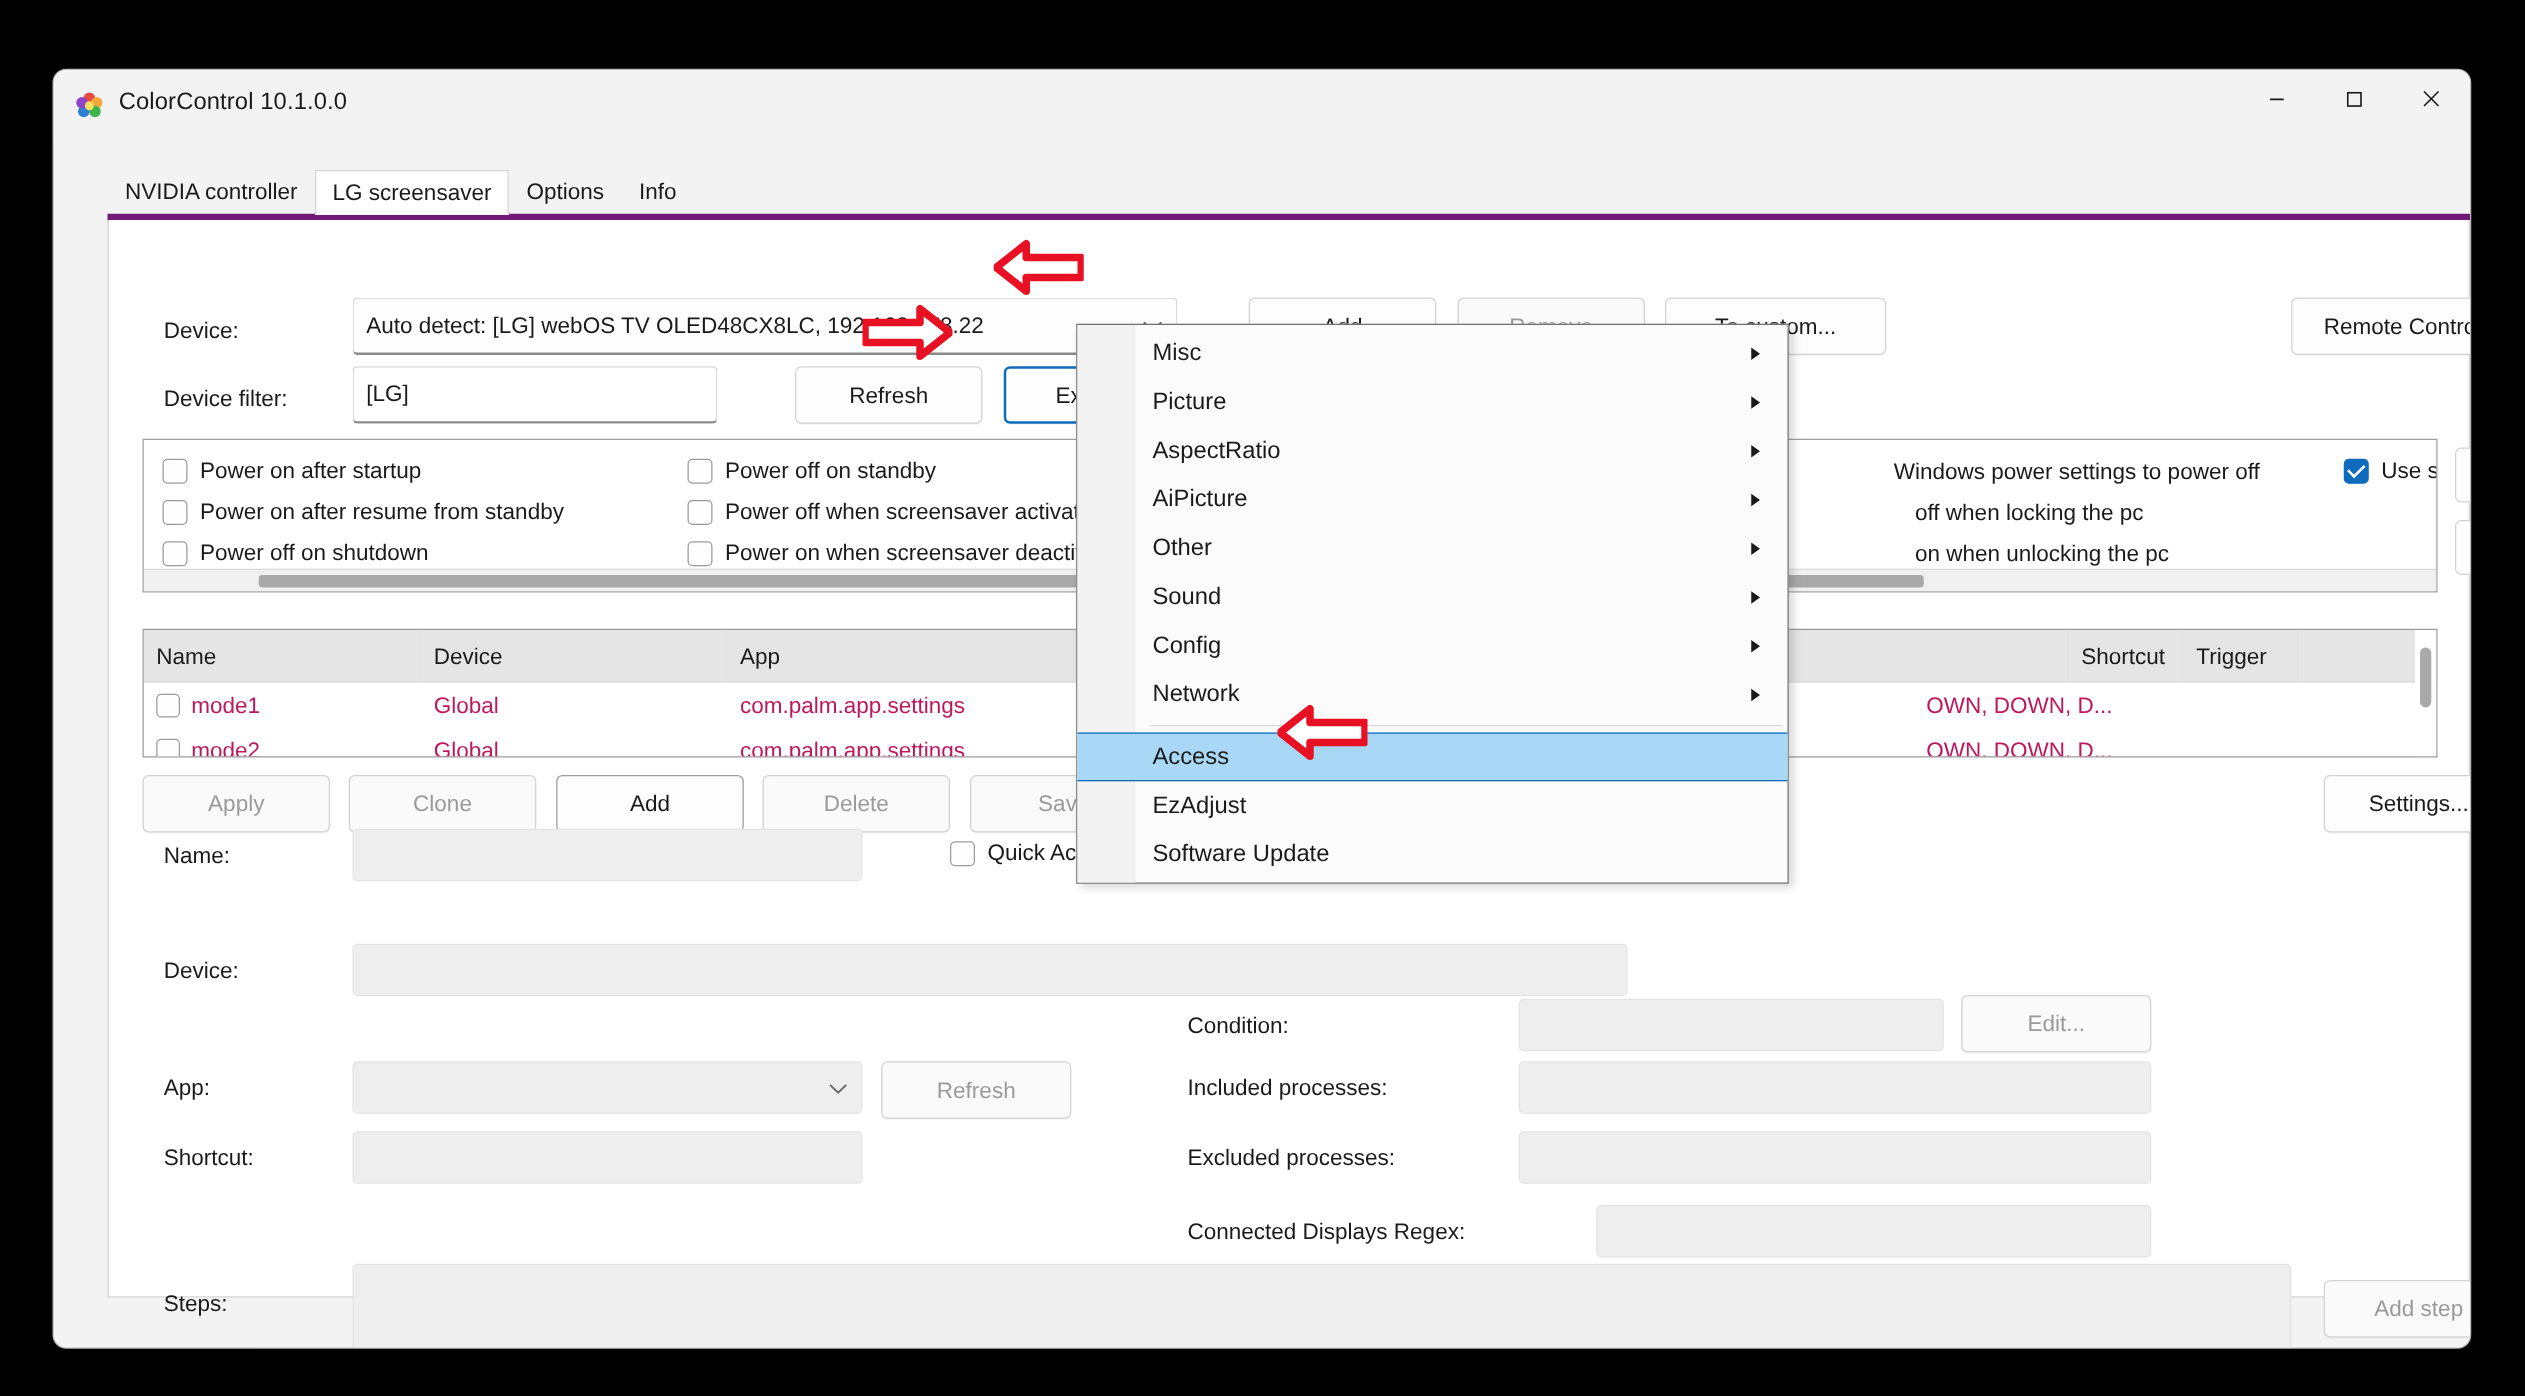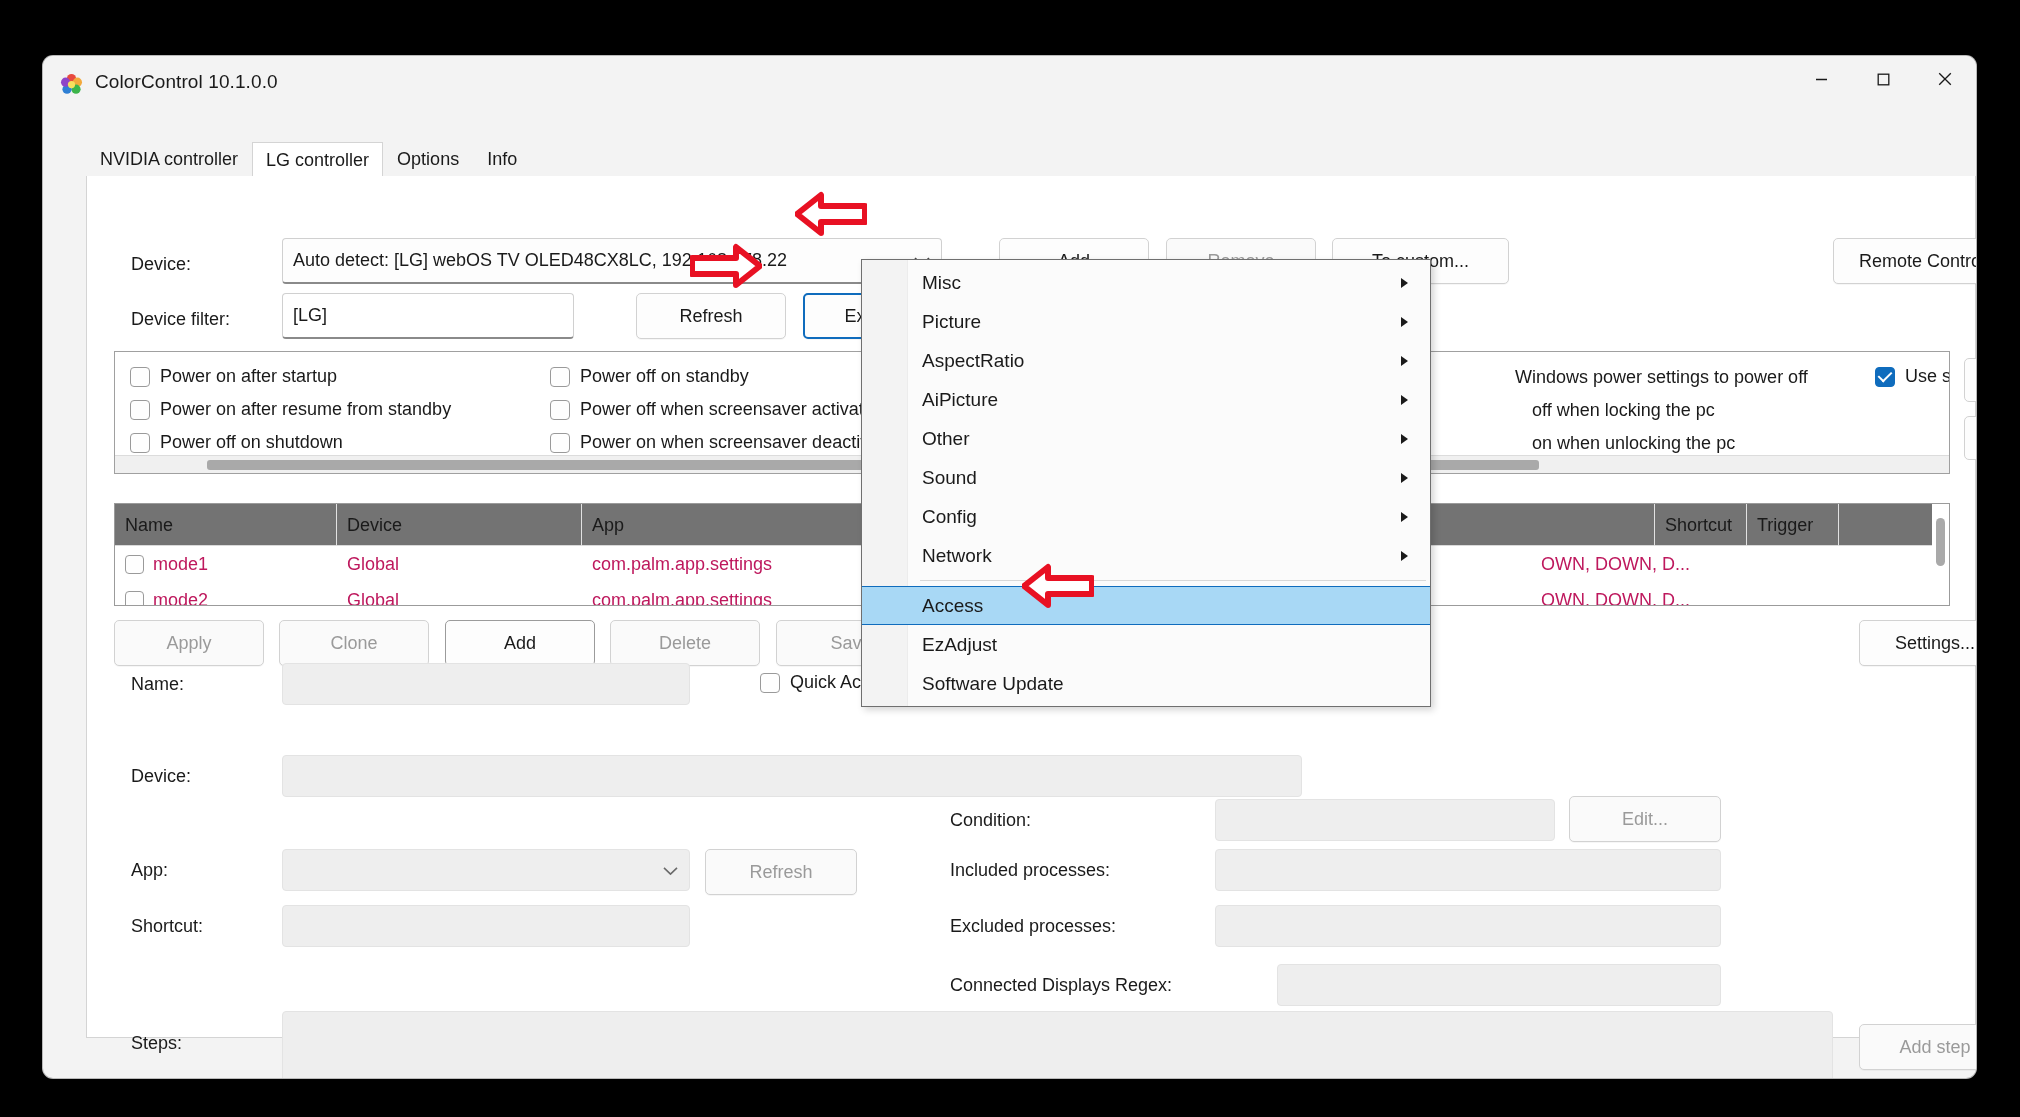--- a/index.html
+++ b/index.html
@@ -47,21 +47,21 @@
     display: flex; align-items: center; justify-content: center;
     color: #2a2a2a;
   }
   .win-btn svg { display: block; }
 
   
   .tabstrip {
     position: absolute; left: 43px; top: 84px;
     width: 1890px; height: 38px;
     display: flex; align-items: flex-end;
-    border-bottom: 1px solid #701a75;
+    border-bottom: 7px solid #701a75;
   }
   .tab {
     position: relative;
     height: 36px;
     padding: 0 13px;
     display: flex; align-items: center;
     font-size: 18px; color: #1a1a1a;
     background: transparent;
     border: 1px solid transparent;
     border-bottom: none;
@@ -173,21 +173,21 @@
 
   
   .listview {
     position: absolute;
     background: #ffffff;
     border: 1px solid #9b9b9b;
     overflow: hidden;
   }
   .lv-head {
     position: relative; height: 42px;
-    background: #737373;
+    background: #e5e5e5;
     border-bottom: 1px solid #dadada;
   }
   .lv-col {
     position: absolute; top: 0; height: 42px;
     display: flex; align-items: center;
     font-size: 18px; color: #1a1a1a;
     padding-left: 10px;
     border-right: 1px solid #e2e2e2;
     white-space: nowrap;
   }
@@ -297,21 +297,21 @@
             </svg>
         </div>
       </div>
     </div>
 
     <div class="tabstrip">
       <div class="tab">
         <span>NVIDIA controller</span>
       </div>
       <div class="tab active">
-        <span>LG controller</span>
+        <span>LG screensaver</span>
       </div>
       <div class="tab">
         <span>Options</span>
       </div>
       <div class="tab">
         <span>Info</span>
       </div>
     </div>
 
     <div class="tabpage">

